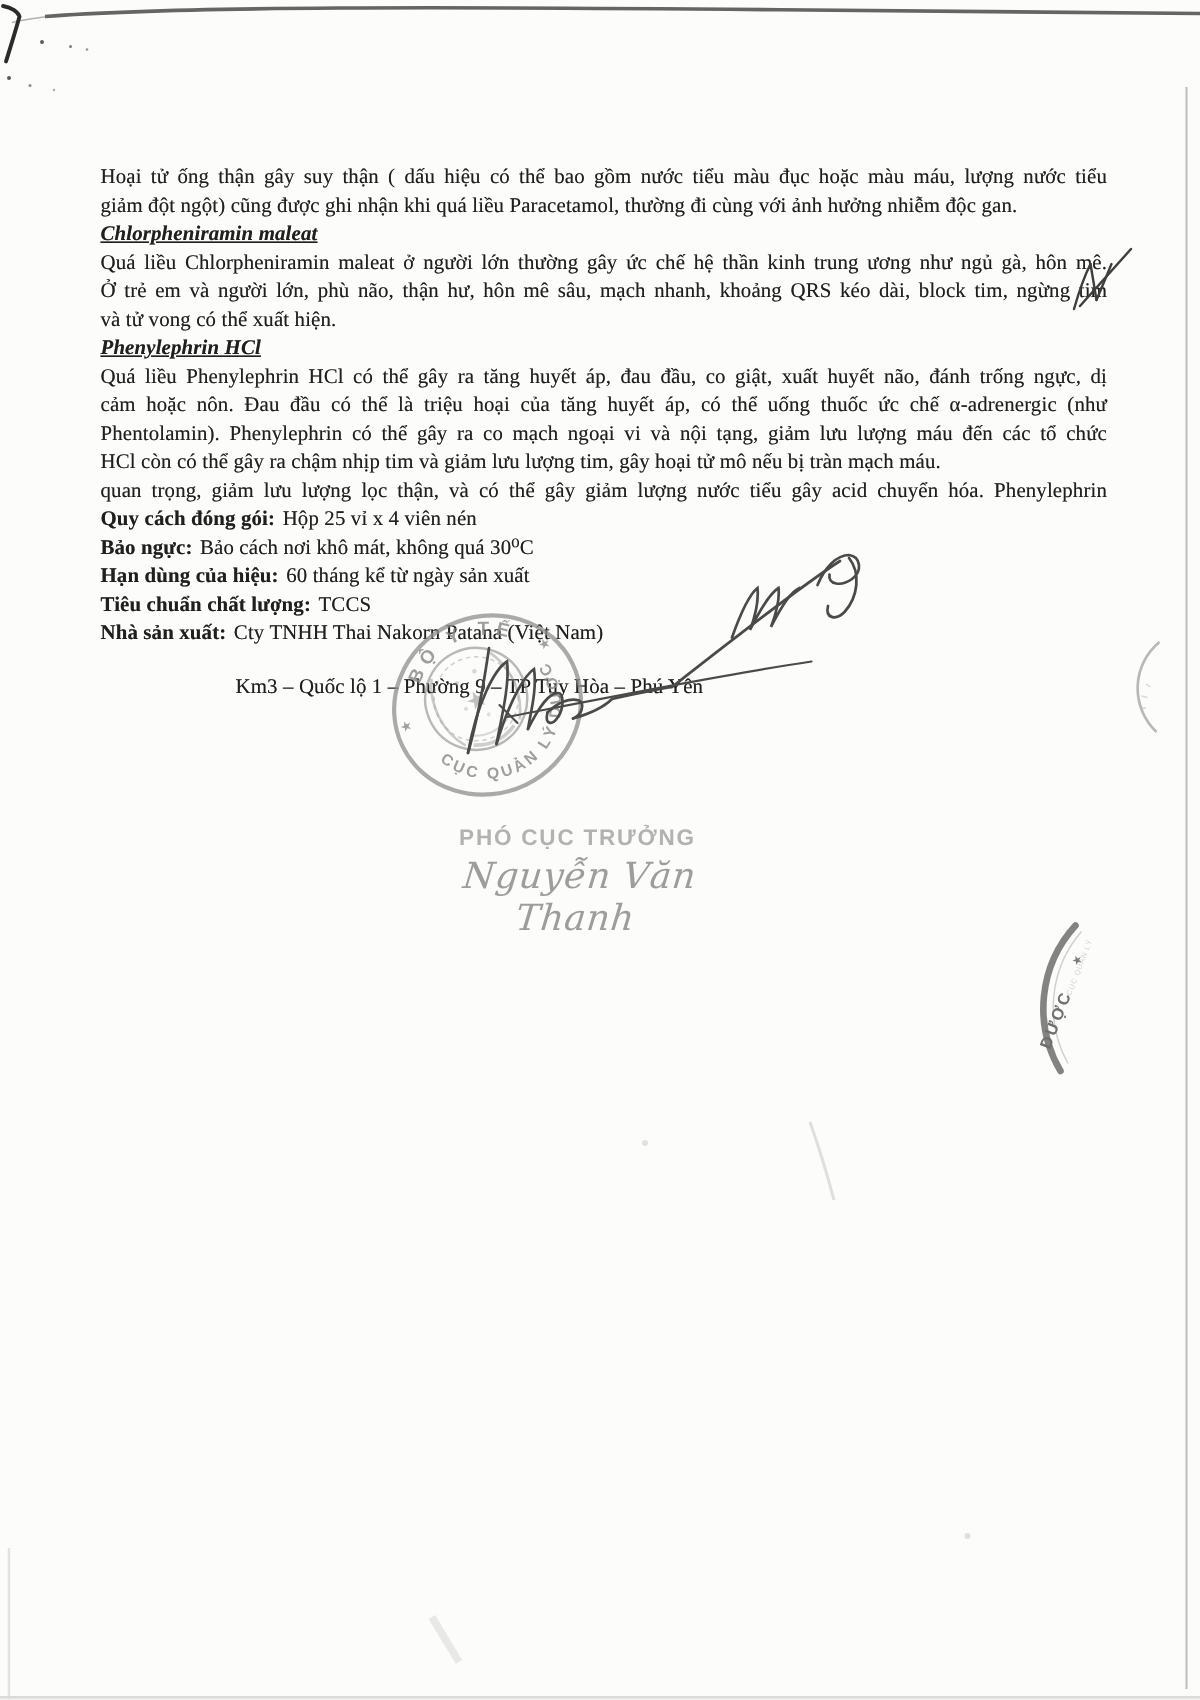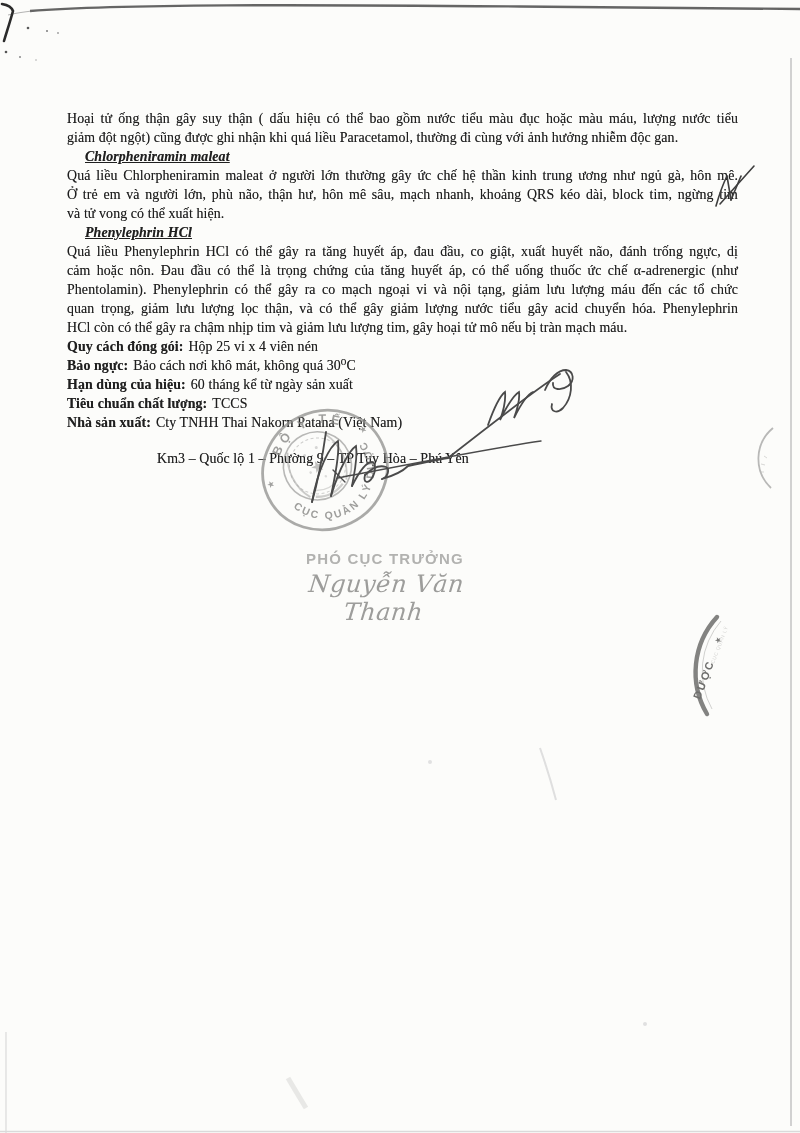--- a/index.html
+++ b/index.html
@@ -7,21 +7,21 @@
     position:relative;width:800px;height:1133px;margin:0 auto;
     background:#fcfcfa;overflow:hidden;
     font-family:"Liberation Serif","DejaVu Serif",serif;
     color:#1f1f1f;
   }
   
   .tb{position:absolute;left:67px;top:109px;width:671px;}
   .ln{height:19px;line-height:19px;font-size:13.9px;letter-spacing:.1px;
       text-shadow:0 0 .4px rgba(30,30,30,.55);}
   .ln.j{text-align:justify;text-align-last:justify;}
-  .heading{font-style:italic;font-weight:600;text-decoration:underline;margin-left:18px;}
+  .heading{font-style:italic;font-weight:600;text-decoration:underline;}
   .fieldline b{font-weight:700;margin-right:5px;}
   .addr{padding-left:90px;margin-top:17px;}
   
   .approval{position:absolute;left:280px;top:550px;width:210px;text-align:center;}
   .approval-title{
     font-family:"Liberation Sans","DejaVu Sans",sans-serif;
     font-size:15px;letter-spacing:1.2px;color:#b2b2b0;font-weight:600;text-align:center;
   }
   .approval-name{
     font-family:"DejaVu Serif","Liberation Serif",serif;
@@ -57,24 +57,24 @@
 
   <div class="tb">
     <div class="ln j">Hoại tử ống thận gây suy thận ( dấu hiệu có thể bao gồm nước tiểu  màu đục hoặc màu máu, lượng nước tiểu</div>
     <div class="ln">giảm đột ngột) cũng được ghi nhận khi quá liều Paracetamol, thường đi cùng với ảnh hưởng nhiễm độc gan.</div>
     <div class="ln heading">Chlorpheniramin maleat</div>
     <div class="ln j">Quá liều Chlorpheniramin maleat ở người lớn thường gây ức chế hệ thần kinh trung ương như ngủ gà, hôn mê.</div>
     <div class="ln j">Ở trẻ em và người lớn, phù não, thận hư, hôn mê sâu, mạch nhanh, khoảng QRS kéo dài, block tim, ngừng tim</div>
     <div class="ln">và tử vong có thể xuất hiện.</div>
     <div class="ln heading">Phenylephrin HCl</div>
     <div class="ln j">Quá liều Phenylephrin HCl có thể gây ra tăng huyết áp, đau đầu, co giật, xuất huyết não, đánh trống ngực, dị</div>
-    <div class="ln j">cảm hoặc nôn. Đau đầu có thể là trọng chứng của tăng huyết áp, có thể uống thuốc ức chế α-adrenergic (như</div>
+    <div class="ln j">cảm hoặc nôn. Đau đầu có thể là triệu hoại của tăng huyết áp, có thể uống thuốc ức chế α-adrenergic (như</div>
     <div class="ln j">Phentolamin). Phenylephrin có thể gây ra co mạch ngoại vi và nội tạng, giảm lưu lượng máu đến các tổ chức</div>
+    <div class="ln">HCl còn có thể gây ra chậm nhịp tim và giảm lưu lượng tim, gây hoại tử mô nếu bị tràn mạch máu.</div>
     <div class="ln j">quan trọng, giảm lưu lượng lọc thận, và có thể gây giảm lượng nước tiểu gây acid chuyển hóa. Phenylephrin</div>
-    <div class="ln">HCl còn có thể gây ra chậm nhịp tim và giảm lưu lượng tim, gây hoại tử mô nếu bị tràn mạch máu.</div>
 
     <div class="ln fieldline">
       <b>Quy cách đóng gói:</b><span>Hộp 25 vỉ x 4 viên nén</span>
     </div>
     <div class="ln fieldline">
       <b>Bảo ngực:</b><span>Bảo cách nơi khô mát, không quá 30⁰C</span>
     </div>
     <div class="ln fieldline">
       <b>Hạn dùng của hiệu:</b><span>60 tháng kể từ ngày sản xuất</span>
     </div>

